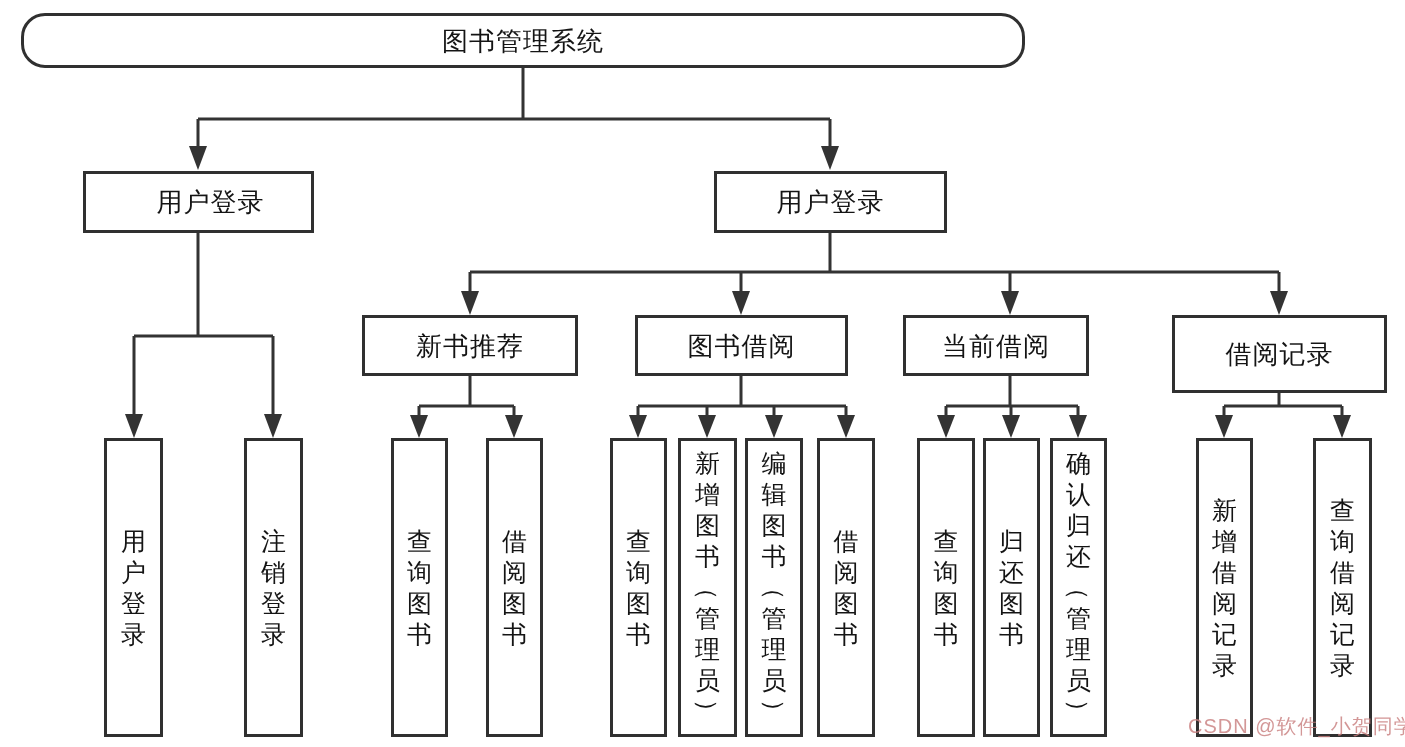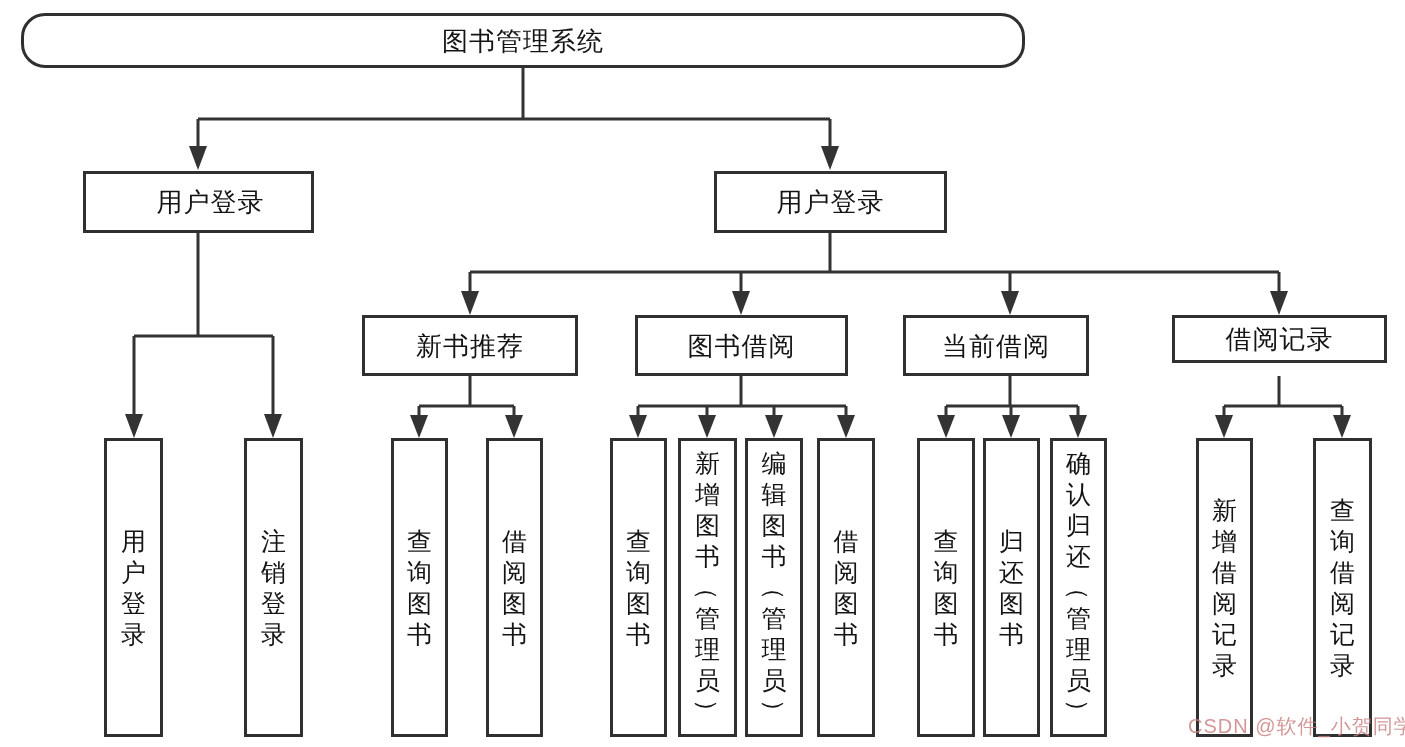--- a/index.html
+++ b/index.html
@@ -100,21 +100,21 @@
   </svg>
 
   <div class="node" style="left:21px; top:13px; width:1004px; height:55px;border-radius:24px;">图书管理系统</div>
 
   <div class="node" style="left:83px; top:171px; width:231px; height:62px;padding-left:24px;">用户登录</div>
   <div class="node" style="left:714px; top:171px; width:233px; height:62px;">用户登录</div>
 
   <div class="node" style="left:635px; top:315px; width:213px; height:61px;">图书借阅</div>
   <div class="node" style="left:362px; top:315px; width:216px; height:61px;">新书推荐</div>
   <div class="node" style="left:903px; top:315px; width:186px; height:61px;">当前借阅</div>
-  <div class="node" style="left:1172px; top:315px; width:215px; height:48px;">借阅记录</div>
+  <div class="node" style="left:1172px; top:315px; width:215px; height:78px;">借阅记录</div>
 
   <div class="node leaf" style="left:104px; top:438px; width:59px; height:299px;">
       <span class="vch">用</span>
       <span class="vch">户</span>
       <span class="vch">登</span>
       <span class="vch">录</span>
     </div>
   <div class="node leaf" style="left:244px; top:438px; width:59px; height:299px;">
       <span class="vch">注</span>
       <span class="vch">销</span>

